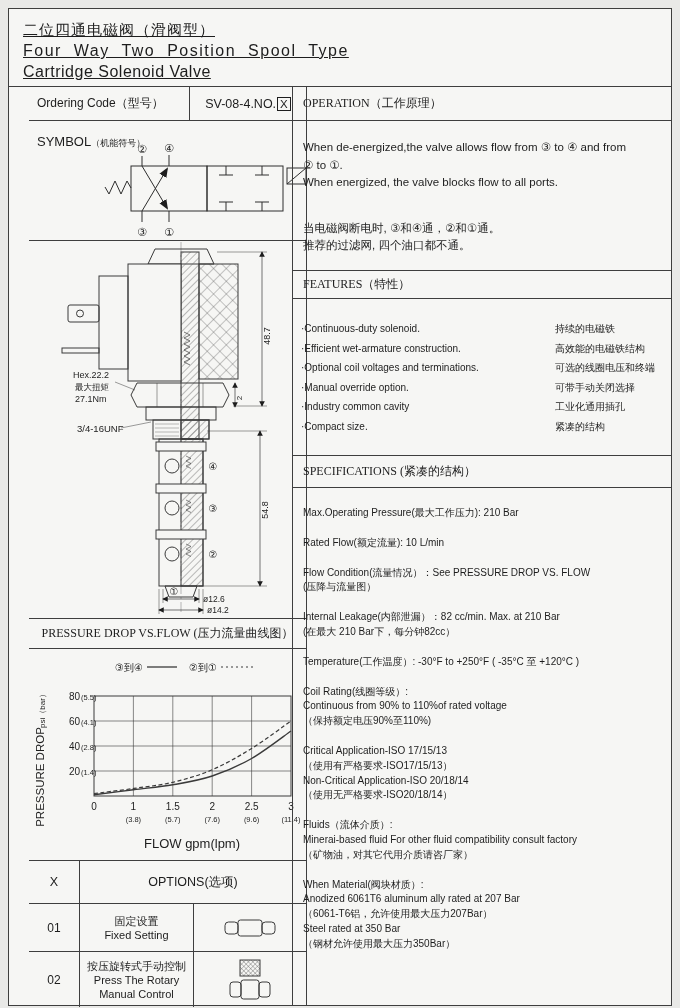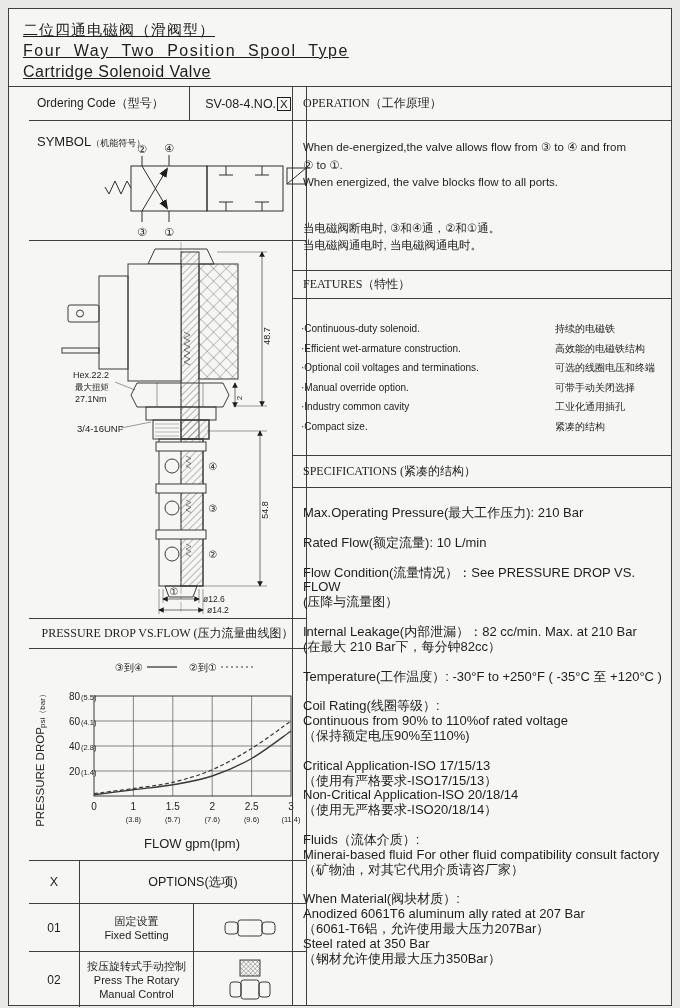--- a/index.html
+++ b/index.html
@@ -42,21 +42,21 @@
   .cell.span2{grid-column:2/4;border-right:none;}
   .opt .code{font-size:12px;} .opt .zh{font-size:11px;line-height:14px;} .opt .en{font-size:11px;line-height:14px;}
   .opt .head{font-size:12.5px;}
   
   .op-h{top:0;height:34px;} .op-b{top:34px;height:150px;padding:18px 10px 0 10px;font-size:11.5px;}
   .op-b .ln{line-height:17.5px;} .op-zh{margin-top:28px;}
   .ft-h{top:184px;height:28px;} .ft-b{top:212px;height:157px;padding:20px 6px 0 8px;}
   .feat-row{display:flex;line-height:19.5px;font-size:10px;}
   .feat-en{width:254px;} .feat-zh{flex:1;}
   .sp-h{top:369px;height:32px;} .sp-b{top:401px;height:517px;border-bottom:none;padding:18px 6px 0 10px;}
-  .sp-b .para{margin-bottom:15px;font-size:13px;line-height:14.8px;}
+  .sp-b .para{margin-bottom:15px;font-size:10px;line-height:14.8px;}
   svg text{fill:#1d1d1d;}
 </style>
 </head>
 <body>
 
 <div class="sheet">
 
   <div class="abs title-block">
     <div class="t-zh">二位四通电磁阀（滑阀型）</div>
     <div class="t-en1">Four Way Two Position Spool Type</div>
@@ -270,21 +270,21 @@
 
     <div class="sec hdr op-h">OPERATION（工作原理）</div>
     <div class="sec op-b">
       <div class="ln">
           <div>When de-energized,the valve allows flow from ③ to ④ and from</div>
           <div>② to ①.</div>
           <div>When energized, the valve blocks flow to all ports.</div>
         </div>
       <div class="op-zh ln">
           <div>当电磁阀断电时, ③和④通，②和①通。</div>
-          <div>当电磁阀通电时, 当电磁阀通电时。</div>
+          <div>推荐的过滤网, 四个油口都不通。</div>
         </div>
     </div>
 
     <div class="sec hdr ft-h">FEATURES（特性）</div>
     <div class="sec ft-b">
       <div class="feat-row">
           <span class="feat-en">·Continuous-duty  solenoid.</span>
           <span class="feat-zh">持续的电磁铁</span>
         </div>
       <div class="feat-row">

